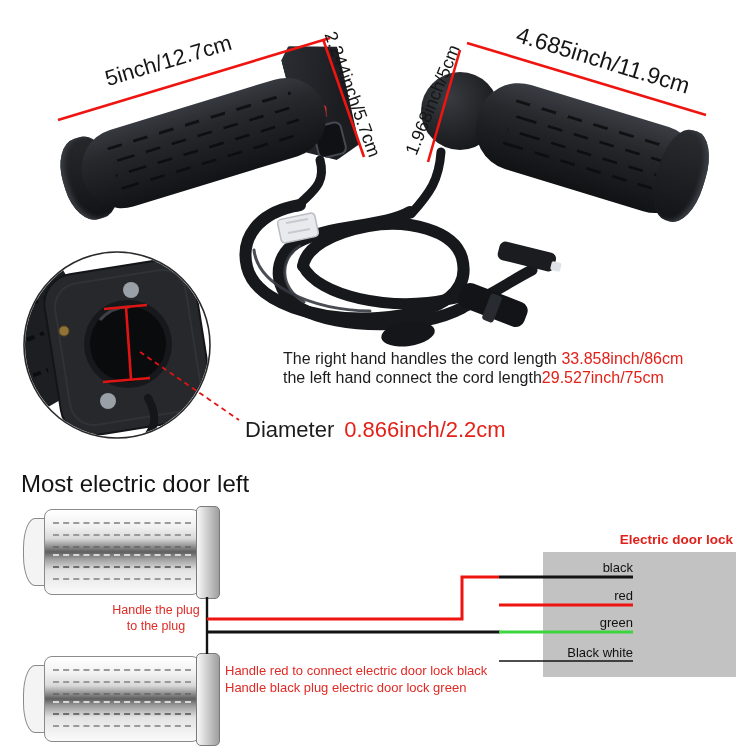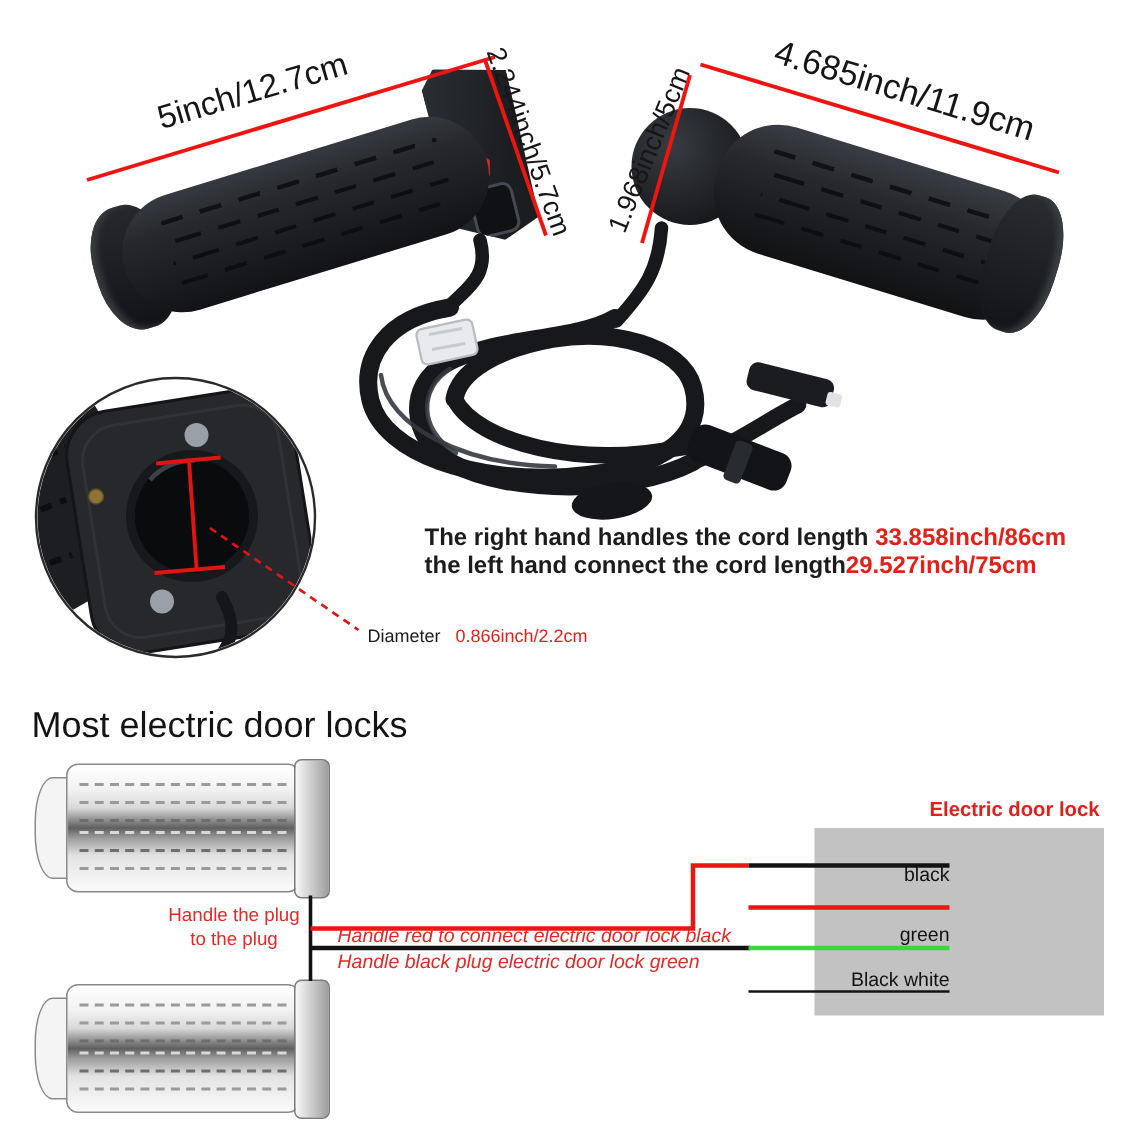--- a/index.html
+++ b/index.html
@@ -24,27 +24,27 @@
   .grip-right{left:473px;top:100px;width:234px;height:98px;transform:rotate(17deg);z-index:2;}
   .gr-body{position:absolute;left:0;top:5px;width:228px;height:88px;border-radius:42px;
           background:linear-gradient(180deg,#3a3d43 0%,#27292d 32%,#1c1e21 62%,#111214 100%);}
   .gr-cap{position:absolute;right:-2px;top:1px;width:48px;height:94px;border-radius:45%;
           background:linear-gradient(180deg,#2a2c30,#131417);box-shadow:inset -4px 0 5px #3c4046;}
   .tread{position:absolute;left:32px;right:28px;height:3px;border-radius:2px;opacity:.85;
           background:repeating-linear-gradient(90deg,#0b0c0e 0 15px,transparent 15px 27px);}
   
   .mlabel{position:absolute;font-size:22px;color:#161616;text-align:center;z-index:4;white-space:nowrap;}
   .red{color:#e32119;}
-  .cordtext{left:283px;top:350px;font-size:16px;line-height:18.5px;z-index:4;white-space:nowrap;color:#1c1c1c;font-weight:bold;}
-  .diam{left:245px;top:417px;font-size:12px;z-index:4;white-space:nowrap;color:#1c1c1c;}
+  .cordtext{left:283px;top:350px;font-size:16px;line-height:18.5px;z-index:4;white-space:nowrap;color:#1c1c1c;}
+  .diam{left:245px;top:417px;font-size:22px;z-index:4;white-space:nowrap;color:#1c1c1c;}
   .diam .red{margin-left:10px;}
   .heading{left:21px;top:470px;font-size:24px;color:#141414;z-index:4;white-space:nowrap;}
   .plugnote{left:104px;top:603px;width:104px;font-size:12.5px;line-height:15.5px;text-align:center;
           color:#e02a25;z-index:4;}
-  .connnote{left:225px;top:616px;font-size:13px;line-height:16.5px;color:#e02a25;z-index:4;white-space:nowrap;font-style:italic;}
+  .connnote{left:225px;top:663px;font-size:13px;line-height:16.5px;color:#e02a25;z-index:4;white-space:nowrap;}
   .locktitle{left:573px;top:532px;width:160px;text-align:right;font-size:13.5px;font-weight:bold;
           color:#e0201a;z-index:4;white-space:nowrap;}
   .wlabel{position:absolute;left:483px;width:150px;text-align:right;font-size:13px;color:#111;
           z-index:4;white-space:nowrap;}
   
   .lockbox{left:543px;top:552px;width:193px;height:125px;background:#c2c2c2;z-index:1;}
   .sketch{position:absolute;left:20px;width:200px;height:92px;z-index:1;}
   .sk-nub{position:absolute;left:3px;top:12px;width:26px;height:66px;background:#f4f4f4;
           border:1.5px solid #8a8a8a;border-radius:12px 3px 3px 12px / 30px 3px 3px 30px;}
   .sk-body{position:absolute;left:24px;top:3px;width:154px;height:84px;border:1.5px solid #8a8a8a;border-radius:8px;
@@ -187,30 +187,31 @@
 
   <div class="abs cordtext">
     <div><span>The right hand handles the cord length </span><span class="red">33.858inch/86cm</span></div>
     <div><span>the left hand connect the cord length</span><span class="red">29.527inch/75cm</span></div>
   </div>
 
   <div class="abs diam">
     <span>Diameter</span><span class="red">0.866inch/2.2cm</span>
   </div>
 
-  <div class="abs heading">Most electric door locks</div>
+  <div class="abs heading">Most electric door left</div>
 
   <div class="abs plugnote">
     <div>Handle the plug</div>
     <div>to the plug</div>
   </div>
 
   <div class="abs locktitle">Electric door lock</div>
 
-  <div class="wlabel" style="top:575px">black</div>
+  <div class="wlabel" style="top:560px">black</div>
+  <div class="wlabel" style="top:588px">red</div>
   <div class="wlabel" style="top:645px">Black white</div>
   <div class="wlabel" style="top:615px">green</div>
 
   <div class="abs connnote">
     <div>Handle red to connect electric door lock black</div>
     <div>Handle black plug electric door lock green</div>
   </div>
 
 </div>
 

